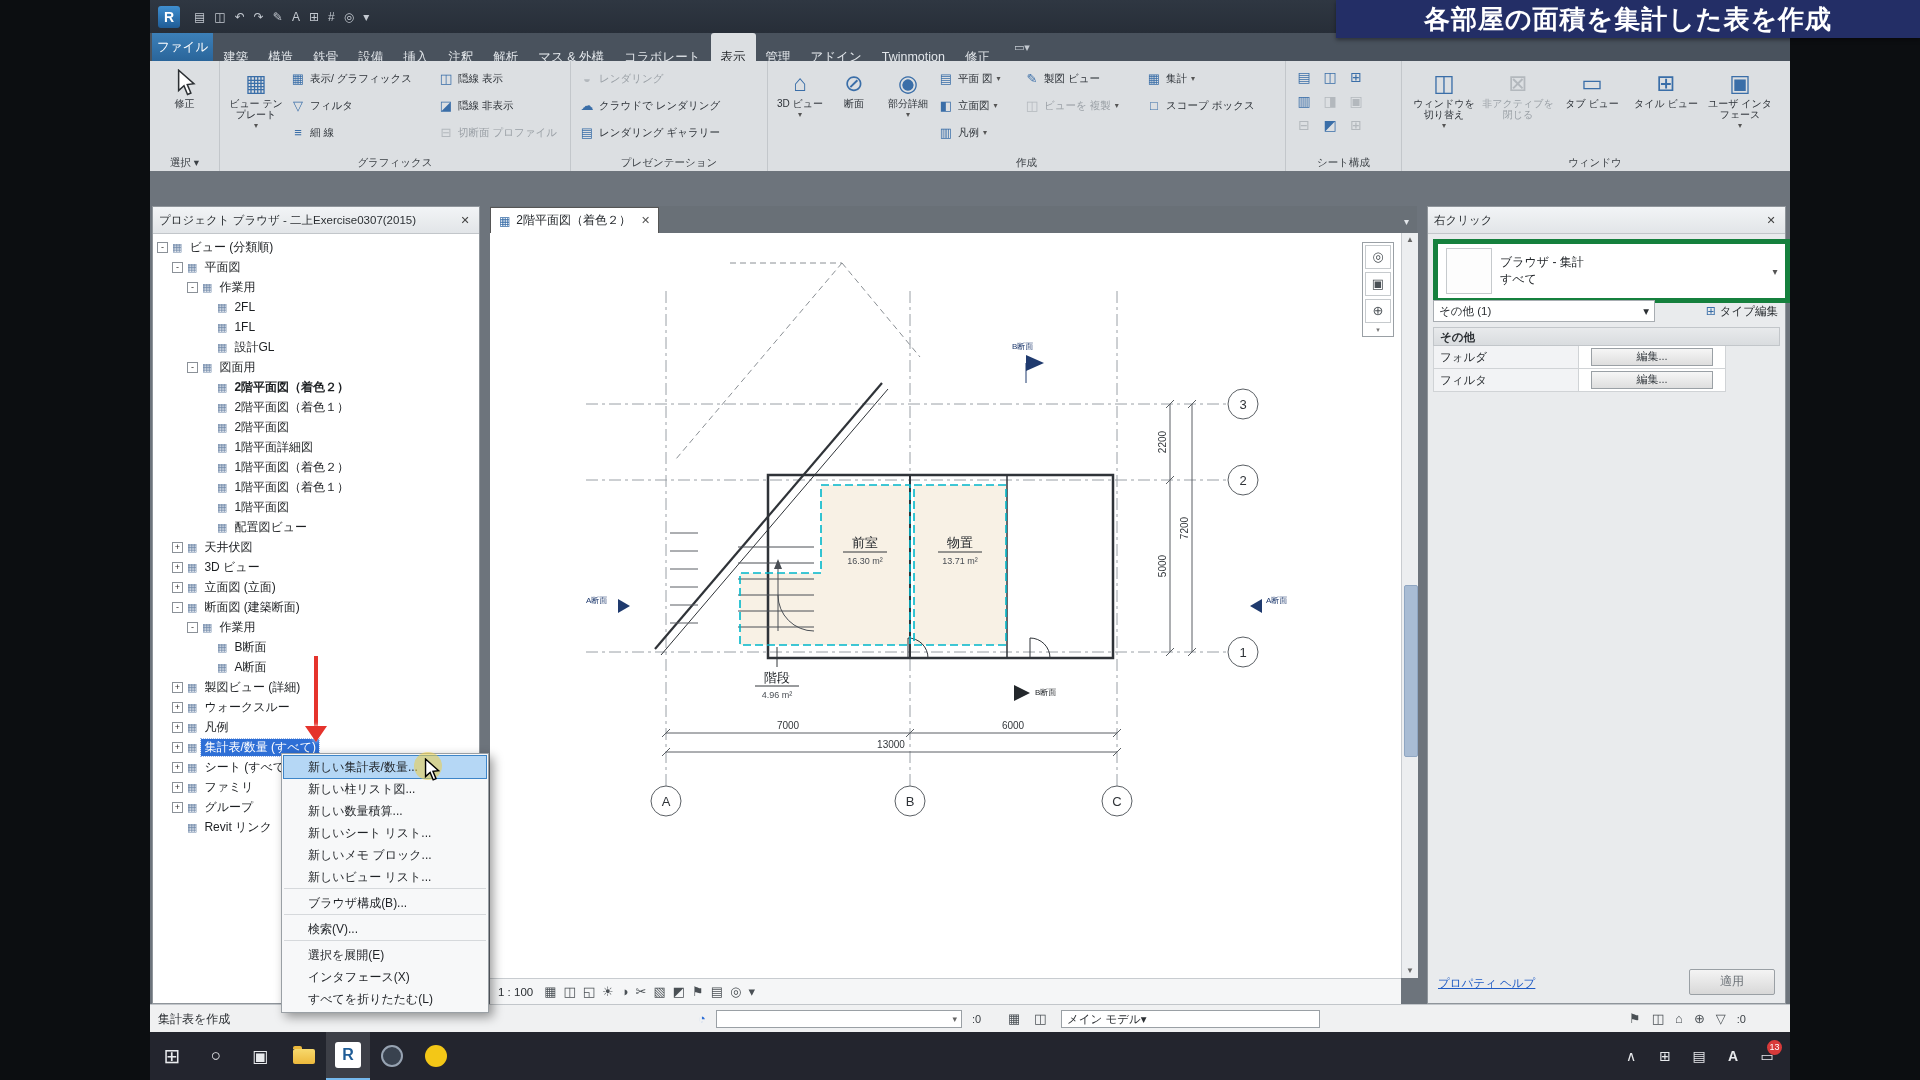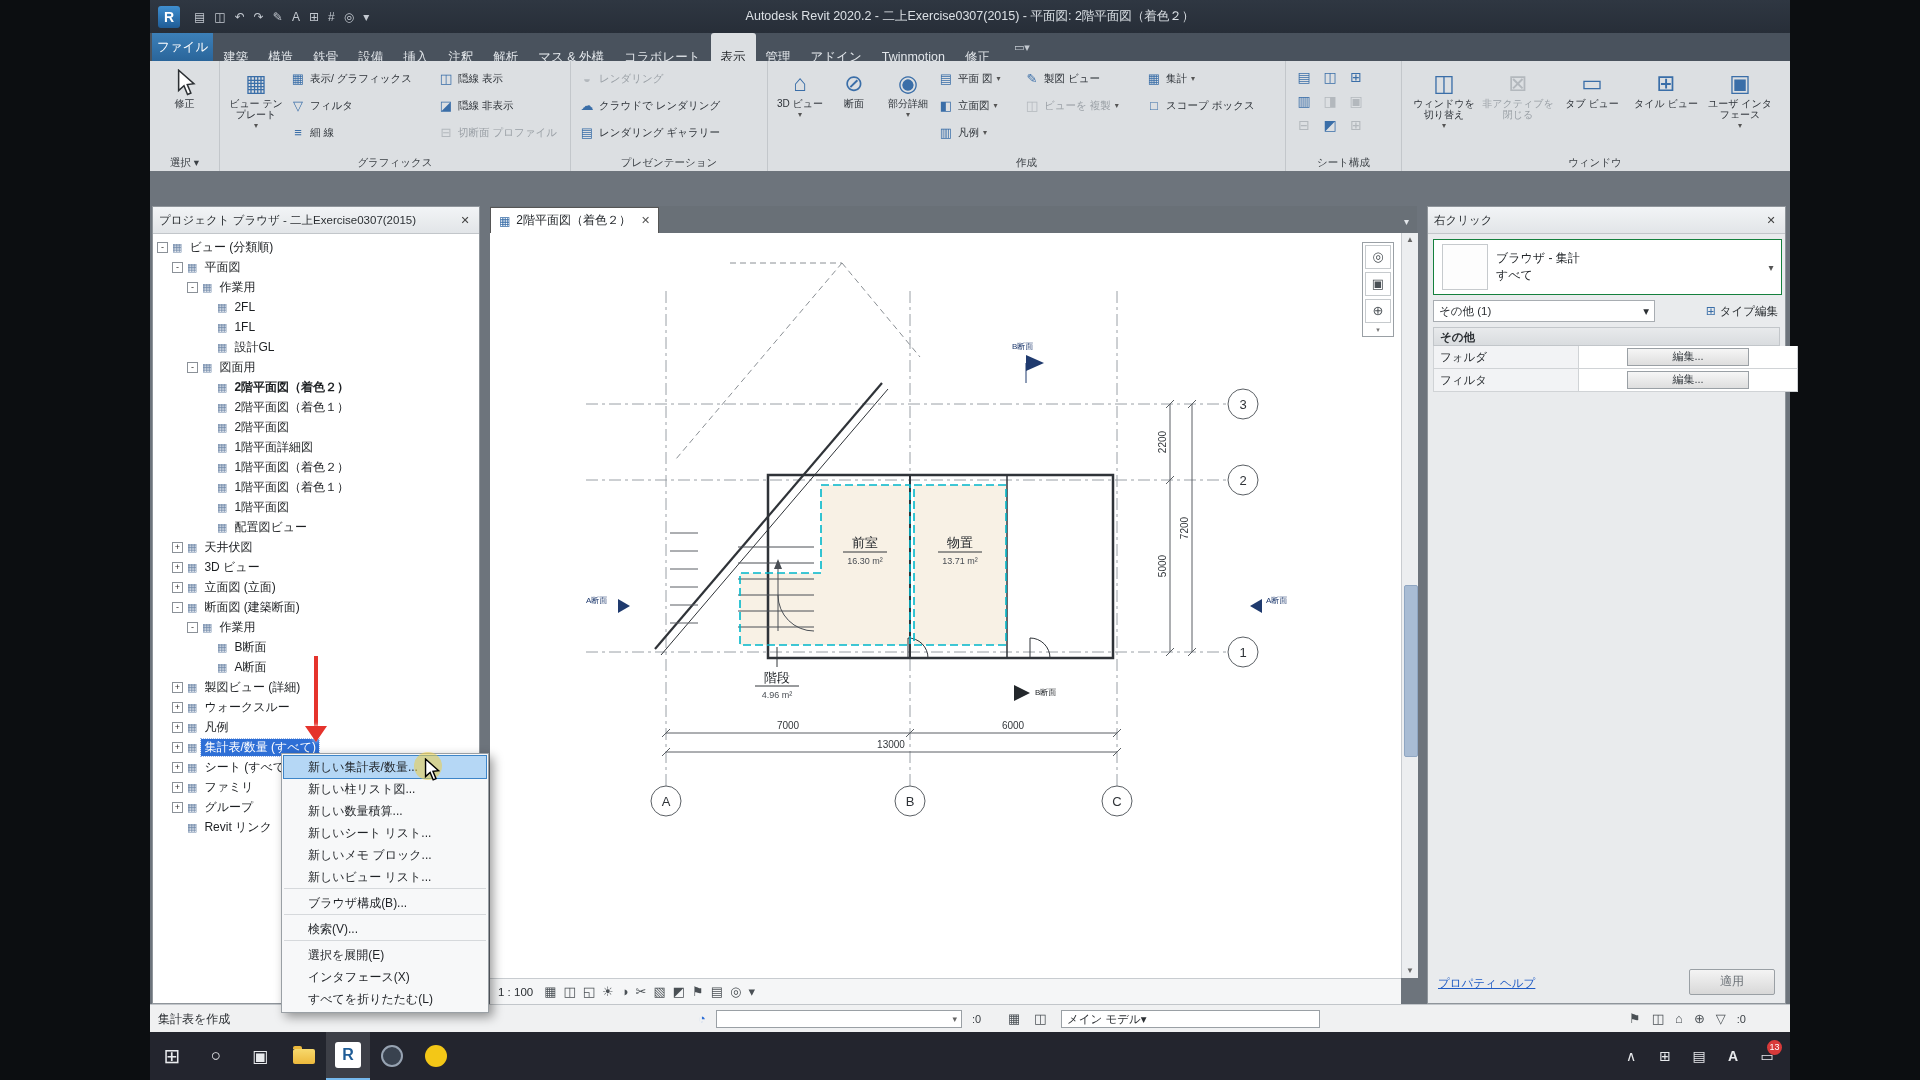--- a/index.html
+++ b/index.html
@@ -85,32 +85,32 @@
     display:flex;align-items:center;gap:7px;padding-left:8px;box-sizing:border-box;}
   .vb-scale{font-size:11.5px;color:#2b2f33;margin-right:4px;}
   .vico{font-size:13px;color:#4a5055;}
 
   
   .props{position:absolute;left:1427px;top:206px;width:359px;height:798px;background:#e9ebed;border:1px solid #8f959b;box-sizing:border-box;}
   .pp-header{height:26px;background:linear-gradient(#f2f4f6,#e2e5e8);border-bottom:1px solid #c2c6ca;
     display:flex;align-items:center;font-size:11.5px;color:#2b2f33;padding:0 6px;}
   .pp-title{flex:1;}
   .pp-close{width:16px;text-align:center;color:#444;font-size:11px;}
-  .type-sel{position:absolute;left:5px;top:32px;width:347px;height:54px;background:#fff;border:1px solid #15803d;display:flex;align-items:center;}
+  .type-sel{position:absolute;left:5px;top:32px;width:347px;height:54px;background:#fff;border:5px solid #15803d;display:flex;align-items:center;}
   .type-img{width:44px;height:44px;border:1px solid #c6cacd;margin:0 8px;background:#fdfdfd;}
   .type-text{flex:1;font-size:12px;color:#23272b;line-height:17px;}
   .type-caret{width:20px;text-align:center;color:#555;font-size:10px;}
   .filter-row{position:absolute;left:5px;top:92px;width:347px;height:24px;display:flex;align-items:center;}
   .filter-combo{width:210px;height:20px;background:#fff;border:1px solid #a8adb2;font-size:11.5px;color:#2b2f33;
     display:flex;align-items:center;padding:0 5px;justify-content:space-between;}
   .edit-type{margin-left:auto;font-size:11.5px;color:#2b2f33;display:flex;align-items:center;gap:4px;padding-right:2px;}
   .edit-type .g{color:#3a6ea8;font-size:12px;}
   .pp-section{position:absolute;left:5px;top:120px;width:347px;height:19px;background:linear-gradient(#e8eaec,#d9dcdf);
     border:1px solid #c2c6ca;font-size:11.5px;font-weight:bold;color:#2b2f33;line-height:19px;padding-left:6px;box-sizing:border-box;}
-  .pp-rows{position:absolute;left:5px;top:139px;width:365px;border-radius:10px;}
+  .pp-rows{position:absolute;left:5px;top:139px;width:293px;border-radius:10px;}
   .pp-row{display:flex;height:22px;border:1px solid #d0d3d6;border-top:none;background:#fff;align-items:center;}
   .pp-row .lab{width:145px;background:#f2f3f5;height:100%;line-height:22px;font-size:11.5px;color:#2b2f33;padding-left:6px;box-sizing:border-box;border-right:1px solid #d0d3d6;}
   .pp-row .val{flex:1;display:flex;justify-content:center;}
   .pp-row .btn{width:120px;height:16px;background:linear-gradient(#f6f6f6,#dedede);border:1px solid #9aa0a5;
     font-size:11px;color:#3c4146;text-align:center;line-height:15px;}
   .pp-help{position:absolute;left:10px;bottom:12px;font-size:11.5px;color:#1f5bc4;text-decoration:underline;}
   .pp-apply{position:absolute;right:10px;bottom:8px;width:84px;height:24px;background:linear-gradient(#f4f4f4,#d8d8d8);
     border:1px solid #9aa0a5;border-radius:2px;font-size:12px;color:#6a7076;text-align:center;line-height:23px;}
 
   
@@ -175,22 +175,22 @@
         <span>◫</span>
         <span>↶</span>
         <span>↷</span>
         <span>✎</span>
         <span>A</span>
         <span>⊞</span>
         <span>#</span>
         <span>◎</span>
         <span>▾</span>
       </div>
-    <div class="app-title">Autodesk Revit 2020.2 - 二上Exercise0307(2015) - 平面図: 2階平面図（着色２）</div>
-  </div>
+  </div>
+  <div class="banner">各部屋の面積を集計した表を作成</div>
 
   <div class="tabrow">
     <div class="file-tab">ファイル</div>
     <div class="rtabs">
         <span class="rtab">建築</span>
         <span class="rtab">構造</span>
         <span class="rtab">鉄骨</span>
         <span class="rtab">設備</span>
         <span class="rtab">挿入</span>
         <span class="rtab">注釈</span>

